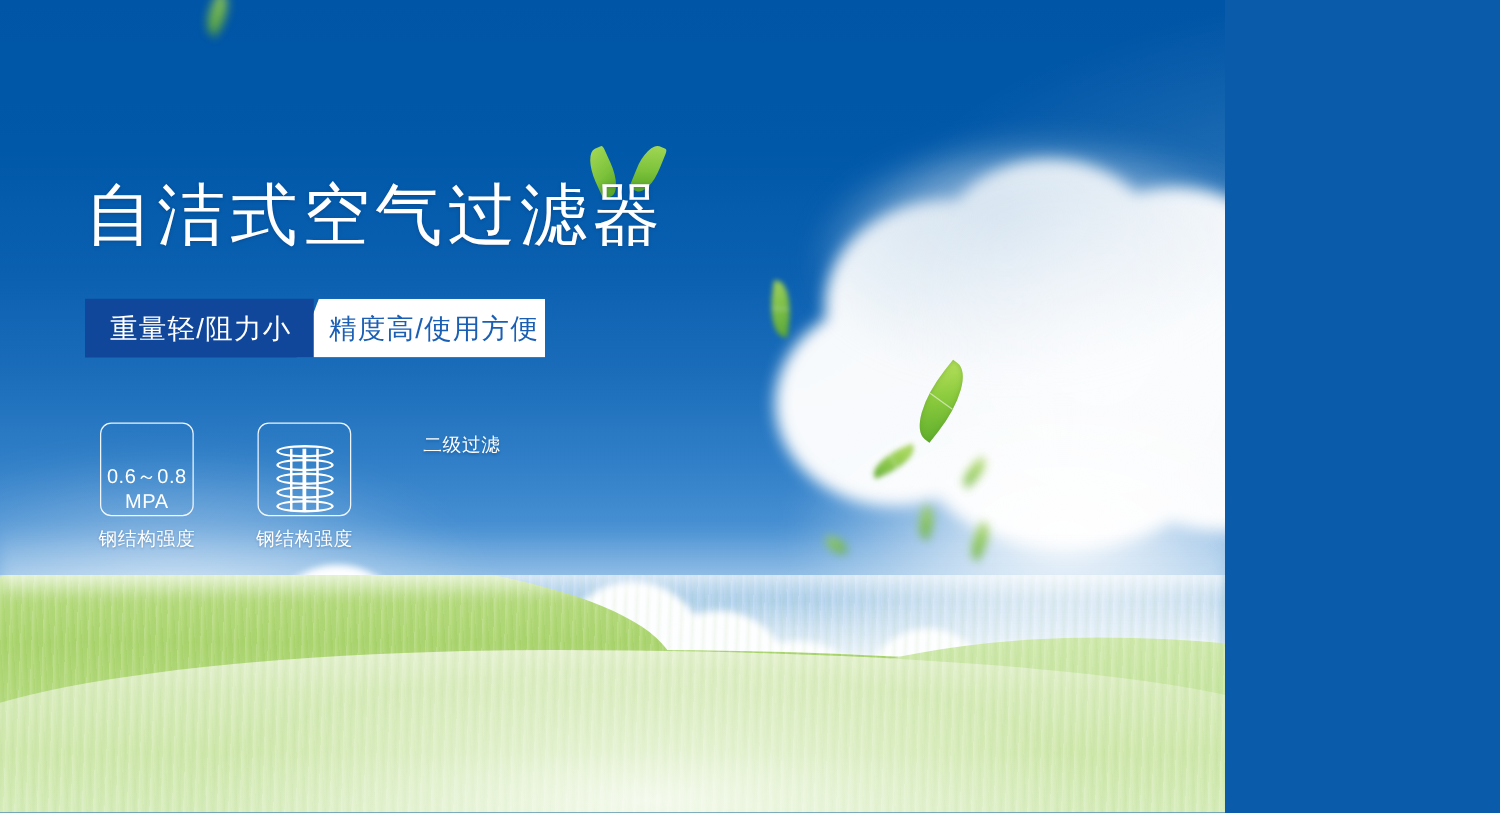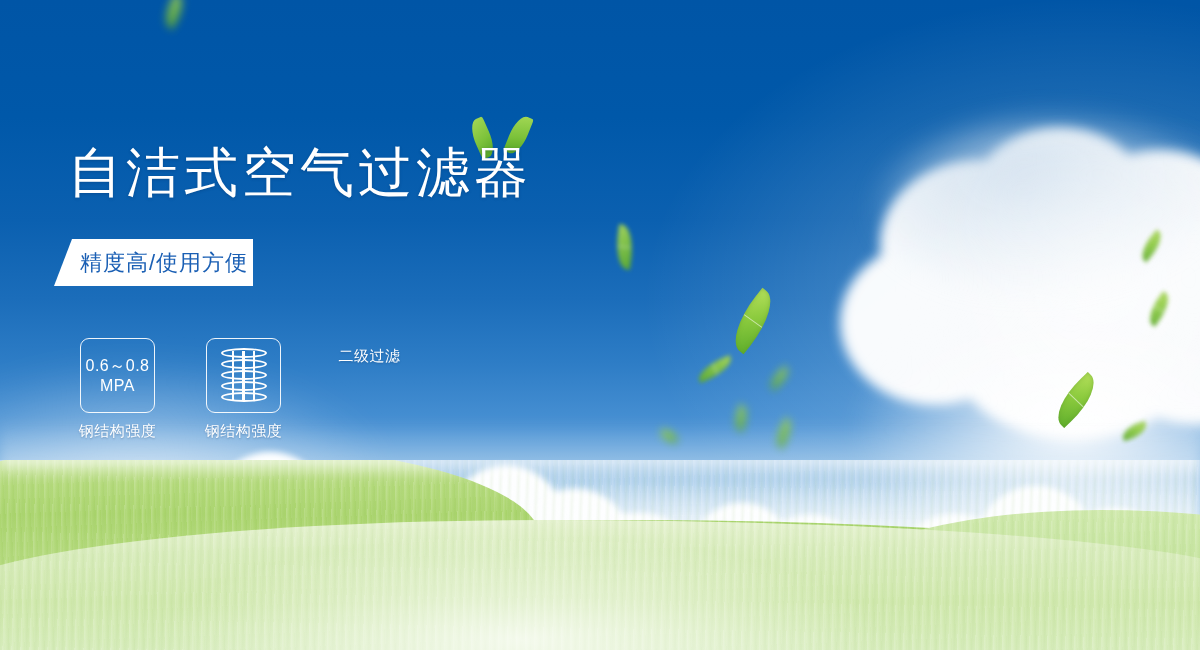--- a/index.html
+++ b/index.html
@@ -1,21 +1,21 @@
 <!DOCTYPE html>
 <html><head>
 <meta charset="utf-8">
 <style>
   html,body{margin:0;padding:0;}
   body{
     width:1200px;height:650px;overflow:hidden;
     font-family:"Liberation Sans","DejaVu Sans",sans-serif;
     background:#0a5cab;
   }
-  .stage{position:relative;width:1200px;height:650px;overflow:hidden;}
+  .stage{position:relative;width:980px;height:650px;overflow:hidden;}
 
   
   .sky{
     position:absolute;inset:0;
     background:linear-gradient(to bottom,
       #0055a6 0%,
       #0058a9 18%,
       #0b60b0 34%,
       #1b6dba 46%,
       #2e7dc6 56%,
@@ -195,21 +195,21 @@
     margin-left:-14px;
     clip-path:polygon(18px 0, 100% 0, 100% 100%, 0 100%);
     position:relative;z-index:1;
   }
 
   
   .features{position:absolute;left:80px;top:338px;display:flex;gap:51px;}
   .feat{width:75px;display:flex;flex-direction:column;align-items:center;}
   .feat-box{
     width:75px;height:75px;border:1.5px solid rgba(255,255,255,.92);
-    border-radius:9px;display:flex;align-items:center;justify-content:center;
+    border-radius:9px;display:flex;align-items:flex-end;justify-content:center;
     color:#ffffff;text-align:center;box-sizing:border-box;
   }
   .feat-text{font-size:16px;line-height:20px;letter-spacing:.5px;}
   .feat-cap{
     margin-top:9px;color:#ffffff;font-size:15px;white-space:nowrap;
     letter-spacing:.5px;text-shadow:0 1px 2px rgba(0,40,90,.3);
   }
 
   
   .dial{position:relative;width:62px;height:62px;}
@@ -350,20 +350,21 @@
   <div class="leaf soft" style="left:1128px;top:418px;width:13px;height:26px;transform:rotate(72deg);"></div>
   <div class="leaf soft2" style="left:660px;top:430px;width:18px;height:12px;transform:rotate(10deg);"></div>
 
   <div class="sprout">
     <span class="sl l"></span>
     <span class="sl r"></span>
   </div>
   <div class="title">自洁式空气过滤器</div>
 
   <div class="subbar">
+    <div class="sub-left">重量轻/阻力小</div>
     <div class="sub-right">精度高/使用方便</div>
   </div>
 
   <div class="features">
 
 
     <div class="feat">
       <div class="feat-box">
         <div class="feat-text">
           <div>0.6～0.8</div>

